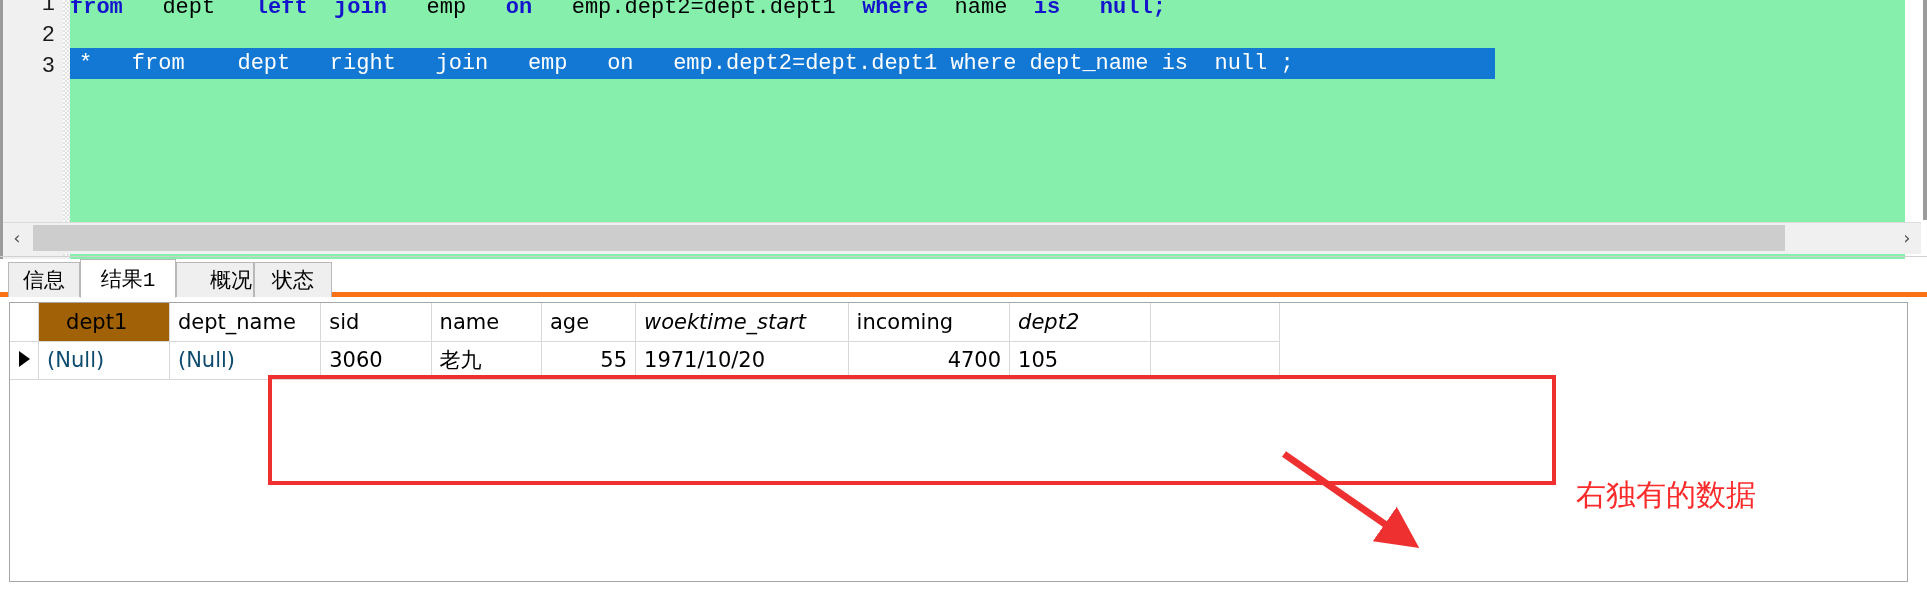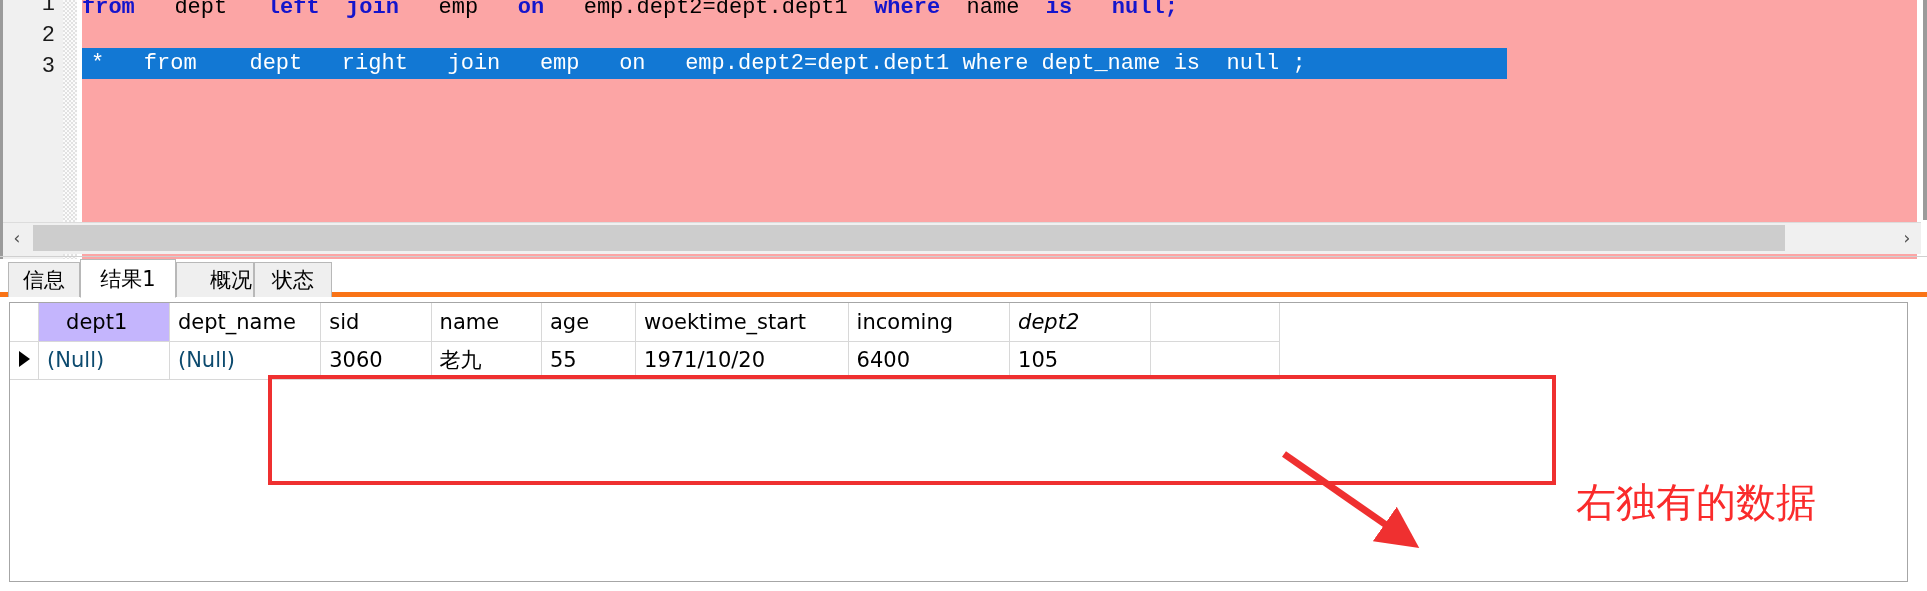--- a/index.html
+++ b/index.html
@@ -48,23 +48,23 @@
     position: absolute; left: 63px; top: 0;
     width: 14px; height: 264px;
     background-color: #fbfbfb;
     background-image:
       linear-gradient(45deg, #e2e2e2 25%, transparent 25%, transparent 75%, #e2e2e2 75%),
       linear-gradient(45deg, #e2e2e2 25%, transparent 25%, transparent 75%, #e2e2e2 75%);
     background-size: 4px 4px;
     background-position: 0 0, 2px 2px;
   }
   .code-area {
-    position: absolute; left: 82px; top: 0;
+    position: absolute; left: 70px; top: 0;
     width: 1835px; height: 264px;
-    background: #fca5a5;
+    background: #86efac;
   }
   .code-line {
     position: absolute;
     left: 0;
     height: 31px;
     white-space: pre;
     font-family: "Liberation Mono", monospace;
     font-size: 22px;
     line-height: 31px;
     color: #000000;
@@ -162,22 +162,22 @@
     font-size: 21px;
     font-family: "DejaVu Sans", "Liberation Sans", sans-serif;
     padding: 0 8px;
     height: 38px;
     overflow: hidden;
     white-space: nowrap;
     font-weight: normal;
     color: #000000;
   }
   table.grid th { text-align: left; background: #ffffff; }
-  table.grid th.hl { background: #c4b5fd; padding-left: 27px; }
-  table.grid td.num { }
+  table.grid th.hl { background: #a16207; padding-left: 27px; }
+  table.grid td.num { text-align: right; }
   table.grid td.null { color: #0c4a6e; }
   .rowmark {
     width: 28px;
     border-right: 1px solid #d8d8d8;
     text-align: center;
     background: #ffffff;
   }
   .rowmark-arrow {
     display: inline-block;
     width: 0; height: 0;
@@ -197,21 +197,21 @@
   }
   .anno-arrow {
     position: absolute;
     left: 1280px; top: 450px;
     width: 240px; height: 110px;
     pointer-events: none;
   }
   .anno-text {
     position: absolute;
     left: 1576px; top: 475px;
-    font-size: 40px;
+    font-size: 30px;
     color: #fa2b2b;
     font-family: Liberation Mono, monospace;
     white-space: nowrap;
   }
 </style>
 </head>
 <body>
 
 <div id="app">
 
@@ -235,57 +235,57 @@
       <div class="thumb"></div>
       <div class="arrow right">›</div>
     </div>
     <div class="editor-bottom-rule"></div>
   </div>
 
   <div class="tabstrip" id="tabstrip">
       <div class="tab" style="left: 8px; width: 72px;">
         <span>信息</span>
       </div>
-      <div class="tab active" style="left: 80px; width: 96px;">
+      <div class="tab active" style="left: 80px; width: 96px; font-family: Liberation Mono, monospace;">
         <span>结果1</span>
       </div>
       <div class="tab" style="left: 176px; width: 78px; padding-left: 32px;">
         <span>概况</span>
       </div>
       <div class="tab" style="left: 254px; width: 78px;">
         <span>状态</span>
       </div>
     </div>
 
   <div class="grid-wrap">
     <table class="grid">
       <thead>
           <tr id="grid-head">
             <th class="rowmark"></th>
             <th class="hl" style="width: 128px;">dept1</th>
             <th style="width: 148px;">dept_name</th>
             <th style="width: 108px;">sid</th>
             <th style="width: 108px;">name</th>
             <th style="width: 92px;">age</th>
-            <th style="width: 208px;">woektime_start</th>
+            <th style="width: 208px; font-style: italic;">woektime_start</th>
             <th style="width: 158px;">incoming</th>
             <th style="width: 138px; font-style: italic;">dept2</th>
             <th style="width: 126px;"></th>
           </tr>
         </thead>
       <tbody id="grid-body">
           <tr>
             <td class="rowmark"><span class="rowmark-arrow"></span></td>
             <td class=" null">(Null)</td>
             <td class=" null">(Null)</td>
             <td>3060</td>
             <td>老九</td>
             <td class="num">55</td>
             <td>1971/10/20</td>
-            <td class="num">6400</td>
+            <td class="num">4700</td>
             <td>105</td>
             <td></td>
           </tr>
         </tbody>
     </table>
   </div>
 
   <div class="anno-box"></div>
   <svg class="anno-arrow" viewBox="0 0 240 110">
     <defs>

